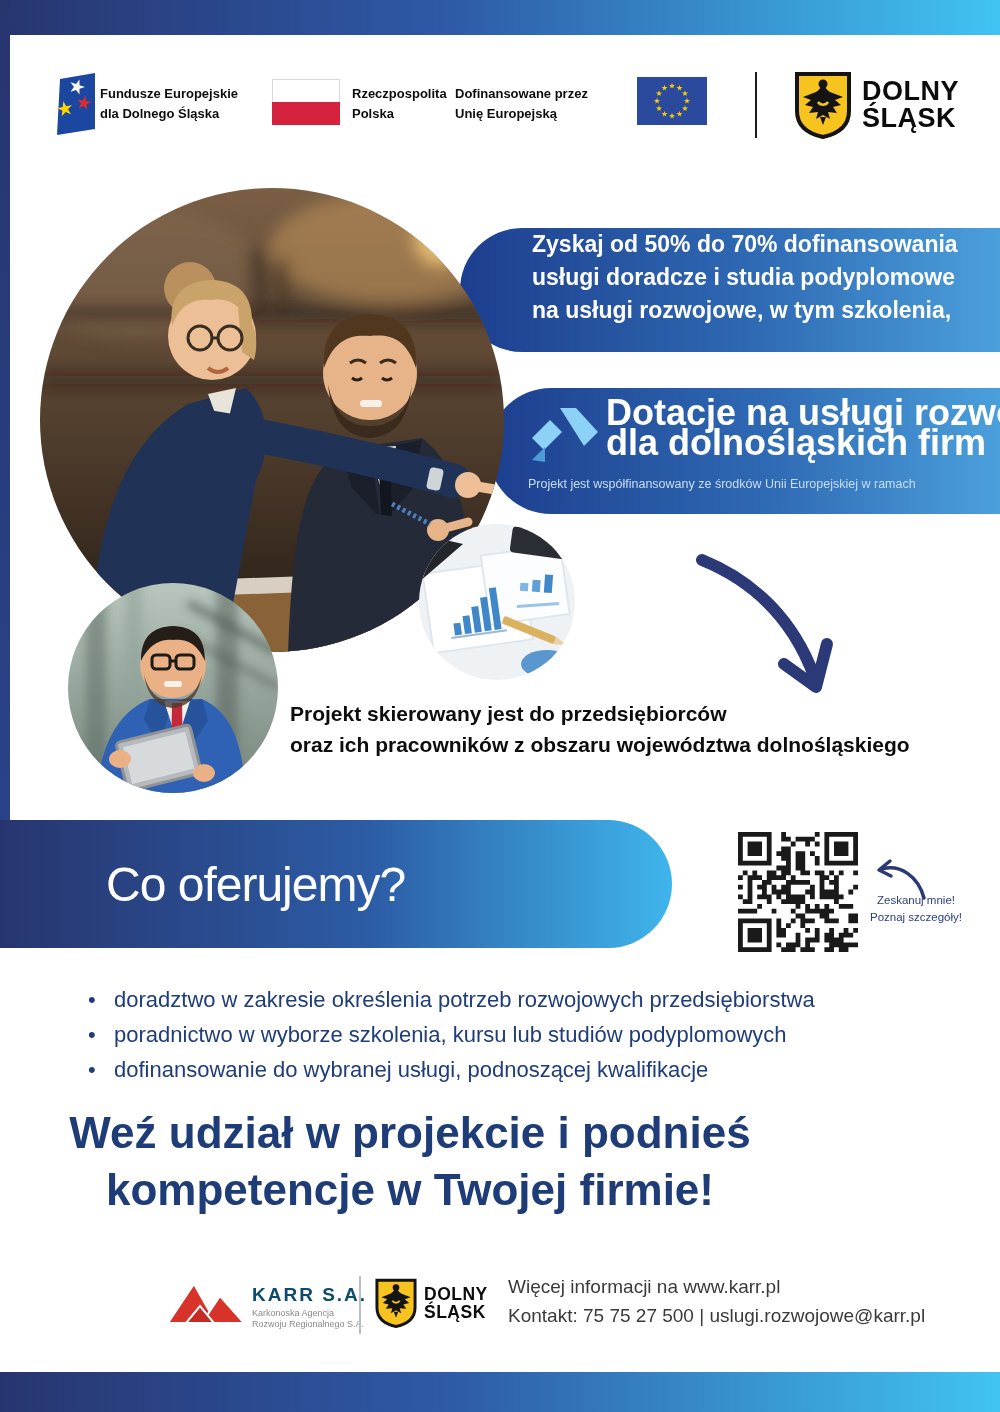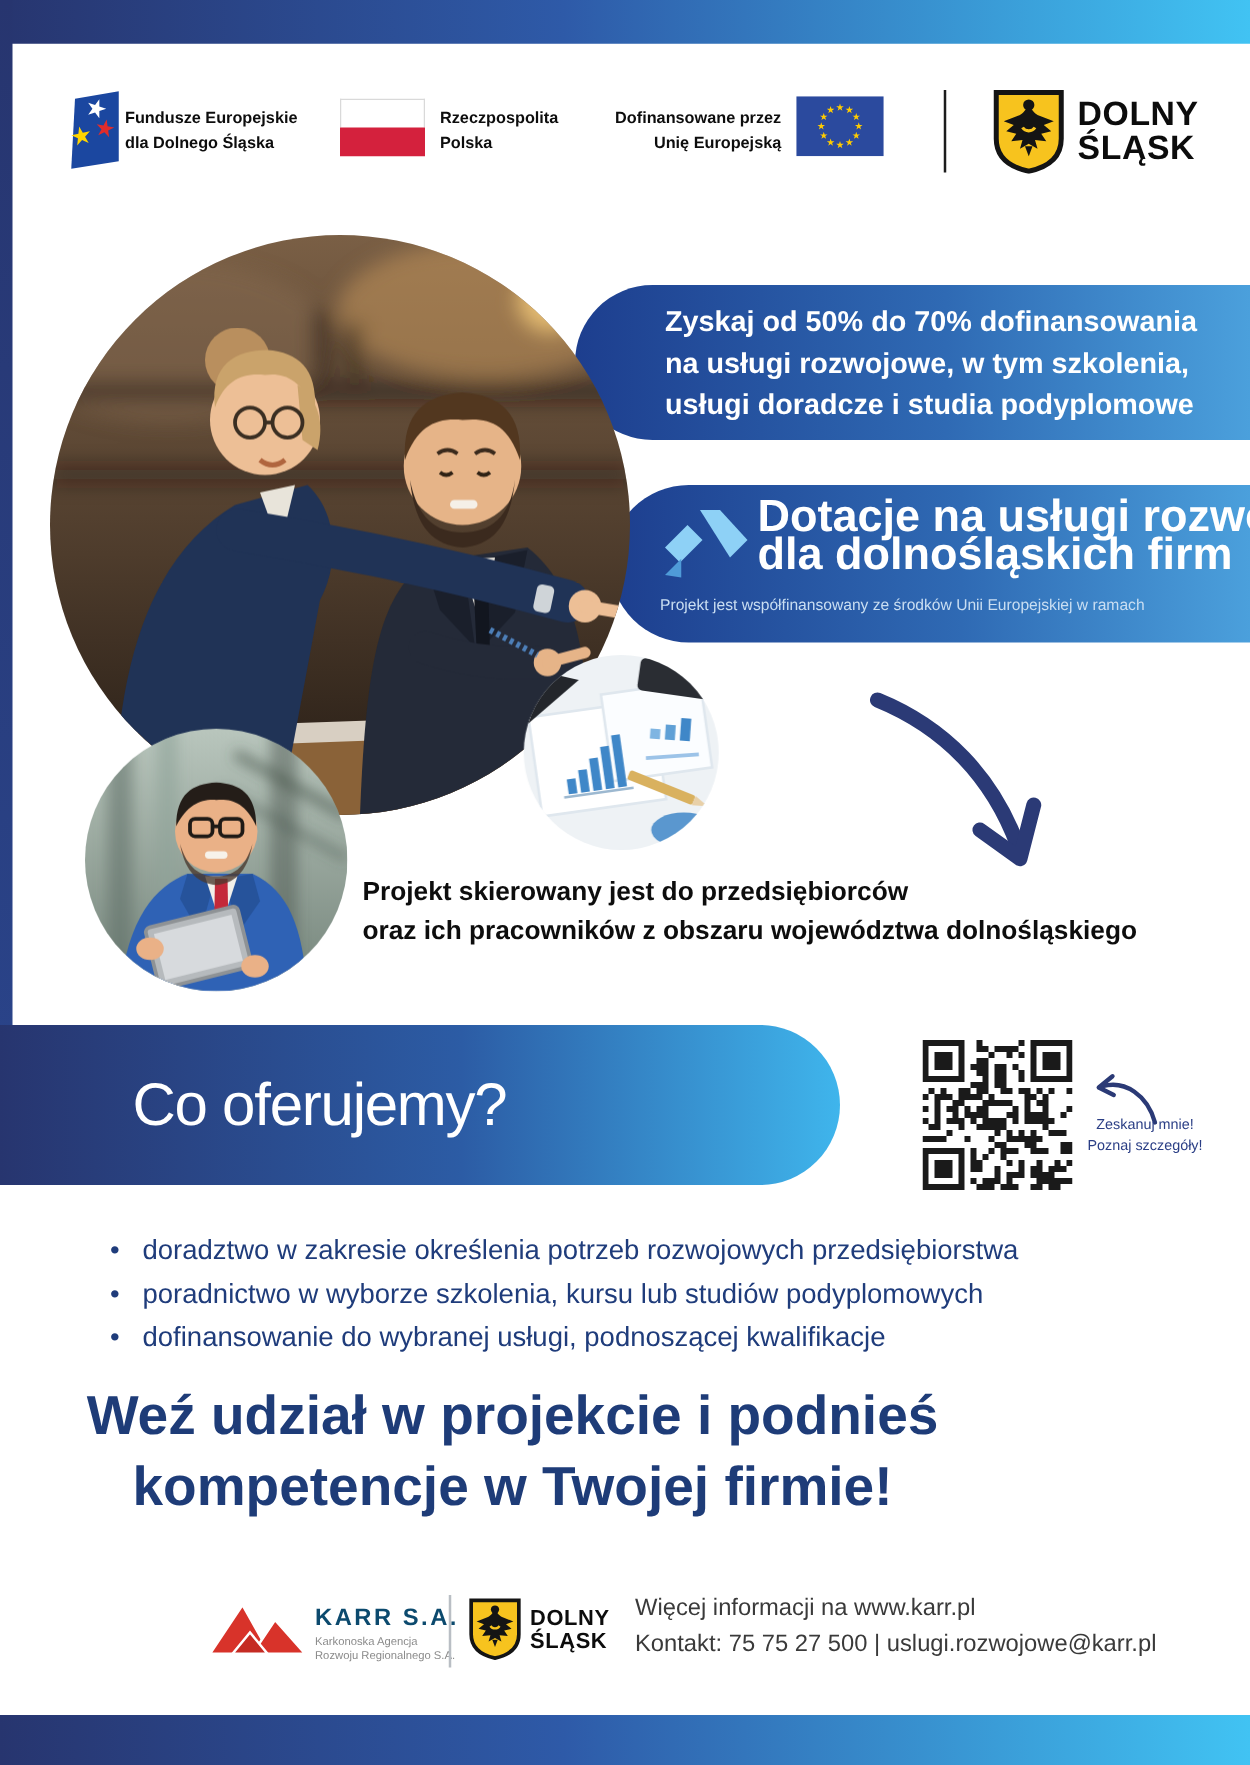--- a/index.html
+++ b/index.html
@@ -14,40 +14,40 @@
   
   .top-bar   { left:0; top:0; width:1000px; height:35px;
                background:linear-gradient(90deg,#27356f 0%,#2e5aa8 45%,#41c3f3 100%); }
   .left-bar  { left:0; top:0; width:10px; height:948px;
                background:linear-gradient(180deg,#27356f 0%,#2a458c 100%); }
   .bottom-bar{ left:0; top:1372px; width:1000px; height:40px;
                background:linear-gradient(90deg,#27356f 0%,#2e5aa8 45%,#41c3f3 100%); }
 
   
   .h-text { color:#0d0d0d; font-size:13px; font-weight:bold; line-height:20px; }
-  .h-text.right { text-align:right; }
+  .h-text.right { text-align:left; }
   .flag-pl { left:272px; top:79px; width:68px; height:46px; }
   .flag-pl .w { position:absolute; left:0; top:0; width:68px; height:23px; background:#fff; border:1px solid #d9d9d9; border-bottom:none; }
   .flag-pl .r { position:absolute; left:0; top:23px; width:68px; height:23px; background:#d4213d; }
   .h-divider { left:755px; top:72px; width:2px; height:66px; background:#1c1c1c; }
   .ds-word { font-size:27px; font-weight:bold; color:#0c0c0c; line-height:27px; letter-spacing:0.5px; }
 
   
   .circle { border-radius:50%; overflow:hidden; z-index:3; }
   .circle svg { display:block; }
   .circle-main   { left:40px;  top:188px; width:464px; height:464px; }
   .circle-tablet { left:68px;  top:583px; width:210px; height:210px; }
   .circle-charts { left:419px; top:524px; width:156px; height:156px; }
 
   
   .banner-benefit {
     left:460px; top:228px; width:540px; height:124px; z-index:2;
     border-radius:62px 0 0 62px;
     background:linear-gradient(90deg,#1d3e8e 0%,#2f6ab4 55%,#4ba0dc 100%);
-    display:flex; flex-direction:column; justify-content:center; padding-left:72px;
+    display:flex; flex-direction:column; justify-content:flex-start; padding-left:72px;
   }
   .banner-benefit span { color:#ffffff; font-size:23px; font-weight:bold; line-height:33px; white-space:nowrap; }
 
   .banner-program {
     left:488px; top:388px; width:512px; height:126px; z-index:2;
     border-radius:63px 0 0 63px;
     background:linear-gradient(90deg,#1d3e8e 0%,#2f6ab4 55%,#4ba0dc 100%);
   }
   .program-mark { position:absolute; left:36px; top:14px; width:80px; height:80px; }
   .program-title { position:absolute; left:118px; top:10px; color:#ffffff; font-size:36px; font-weight:bold; line-height:30px; white-space:nowrap; }
@@ -160,22 +160,22 @@
       <path d="M25,31 a6,6 0 0 0 10,0" stroke="#f7c31e" stroke-width="2.5" fill="none"></path>
     </svg>
   </div>
   <div class="abs" style="left:862px; top:78px;">
     <div class="ds-word">DOLNY</div>
     <div class="ds-word">ŚLĄSK</div>
   </div>
 
   <div class="abs banner-benefit">
     <span>Zyskaj od 50% do 70% dofinansowania</span>
+    <span>usługi doradcze i studia podyplomowe</span>
     <span>na usługi rozwojowe, w tym szkolenia,</span>
-    <span>usługi doradcze i studia podyplomowe</span>
   </div>
 
   <div class="abs banner-program">
     <div class="program-mark">
       <svg width="80" height="80" viewBox="0 0 80 80">
         <polygon points="36,6 52,6 74,30 60,44" fill="#8ed1f6"></polygon>
         <polygon points="8,36 26,18 38,30 20,48" fill="#8ed1f6"></polygon>
         <polygon points="8,58 21,45 21,60" fill="#4f9bd8"></polygon>
       </svg>
     </div>

